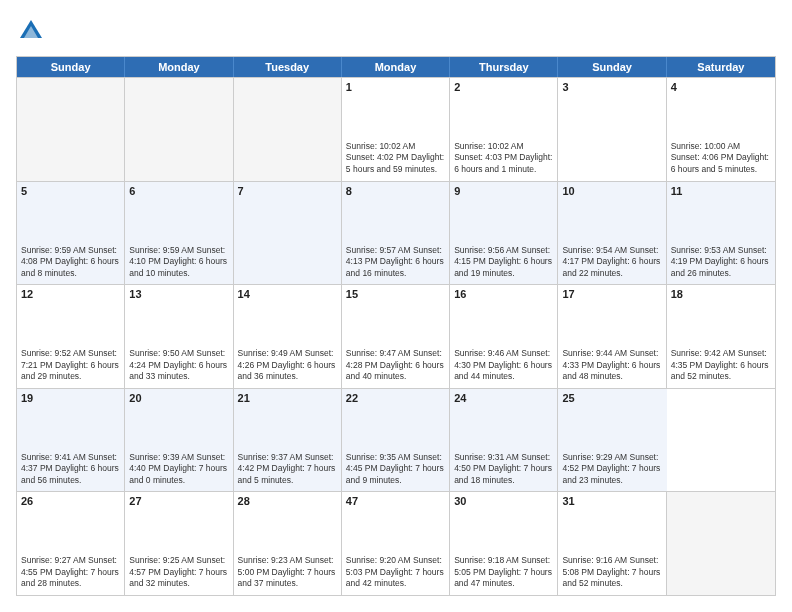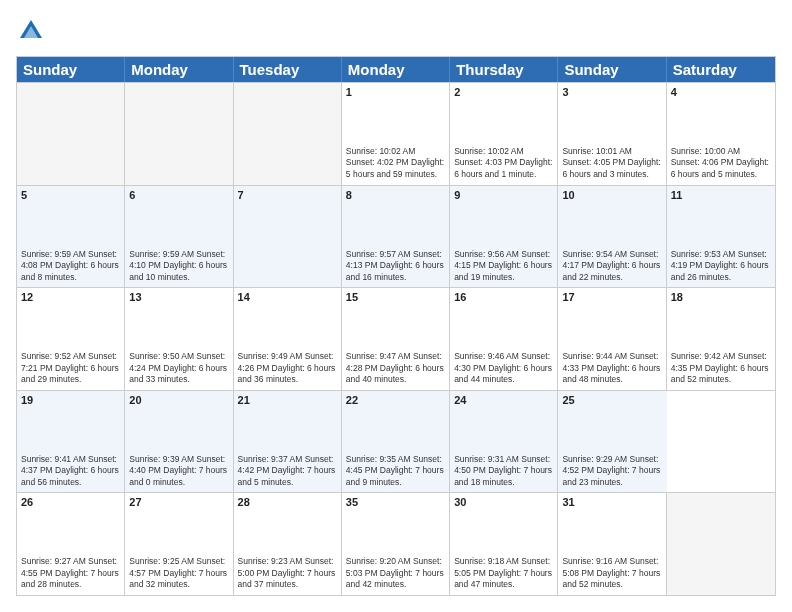--- a/index.html
+++ b/index.html
@@ -57,24 +57,24 @@
       flex-direction: column;
       border: 1px solid #ccc;
     }
     .cal-header {
       display: grid;
       grid-template-columns: repeat(7, 1fr);
       background: #2e6db4;
     }
     .cal-header-cell {
       color: #fff;
-      font-size: 15px;
+      font-size: 11px;
       font-weight: bold;
       padding: 4px 6px;
-      text-align: left;
+      text-align: center;
       border-right: 1px solid #4a88cc;
     }
     .cal-header-cell:last-child { border-right: none; }
     .cal-body {
       flex: 1;
       display: flex;
       flex-direction: column;
     }
     .cal-row {
       display: grid;
@@ -153,24 +153,20 @@
           </div>
           <div class="cal-cell">
             <div class="day-num">2</div>
             <div class="day-info">Sunrise: 10:02 AM
 Sunset: 4:03 PM
 Daylight: 6 hours
 and 1 minute.</div>
           </div>
           <div class="cal-cell">
             <div class="day-num">3</div>
-            <div class="day-info">Sunrise: 10:01 AM
-Sunset: 4:05 PM
-Daylight: 6 hours
-and 3 minutes.</div>
           </div>
           <div class="cal-cell">
             <div class="day-num">4</div>
             <div class="day-info">Sunrise: 10:00 AM
 Sunset: 4:06 PM
 Daylight: 6 hours
 and 5 minutes.</div>
           </div>
         </div>
         <div class="cal-row">
@@ -331,21 +327,21 @@
 and 32 minutes.</div>
           </div>
           <div class="cal-cell">
             <div class="day-num">28</div>
             <div class="day-info">Sunrise: 9:23 AM
 Sunset: 5:00 PM
 Daylight: 7 hours
 and 37 minutes.</div>
           </div>
           <div class="cal-cell">
-            <div class="day-num">35</div>
+            <div class="day-num">47</div>
             <div class="day-info">Sunrise: 9:20 AM
 Sunset: 5:03 PM
 Daylight: 7 hours
 and 42 minutes.</div>
           </div>
           <div class="cal-cell">
             <div class="day-num">30</div>
             <div class="day-info">Sunrise: 9:18 AM
 Sunset: 5:05 PM
 Daylight: 7 hours

